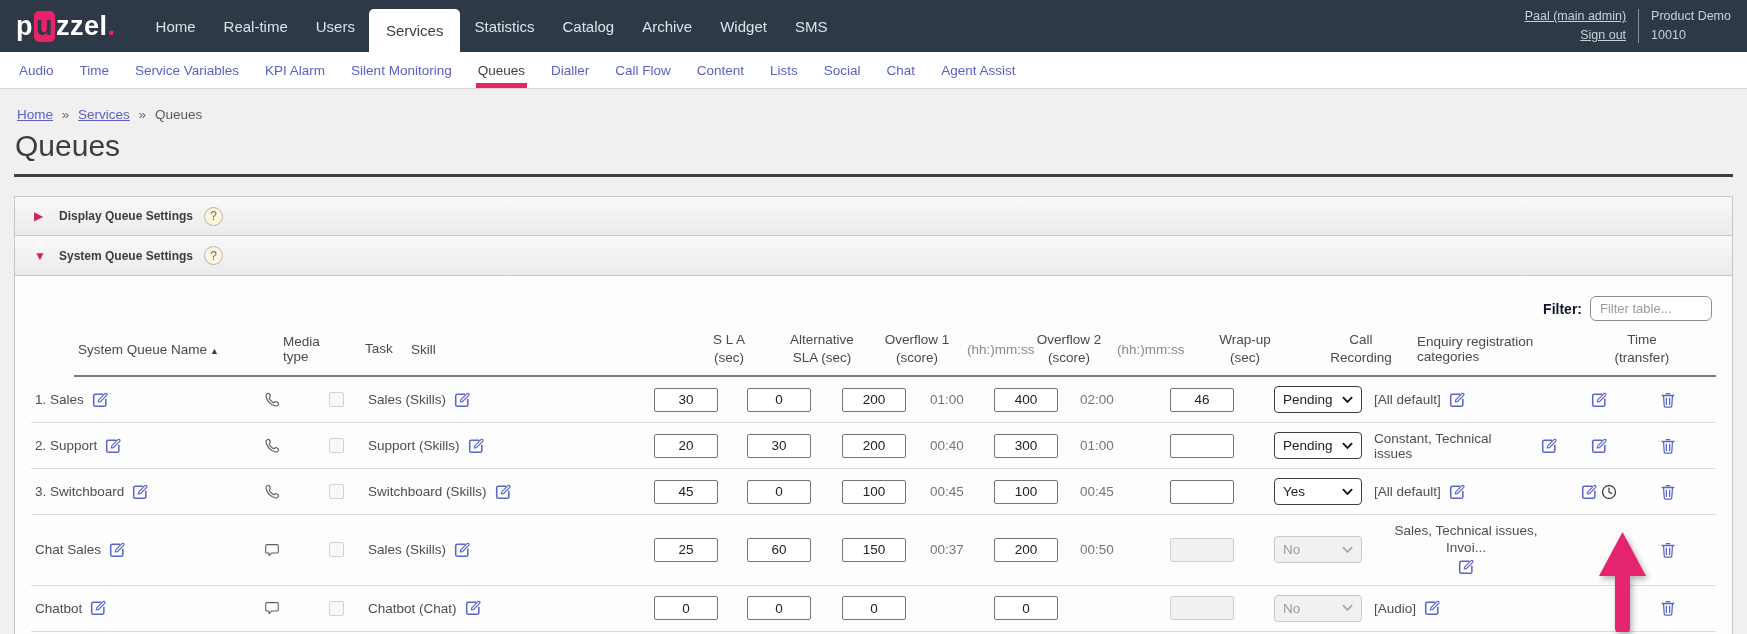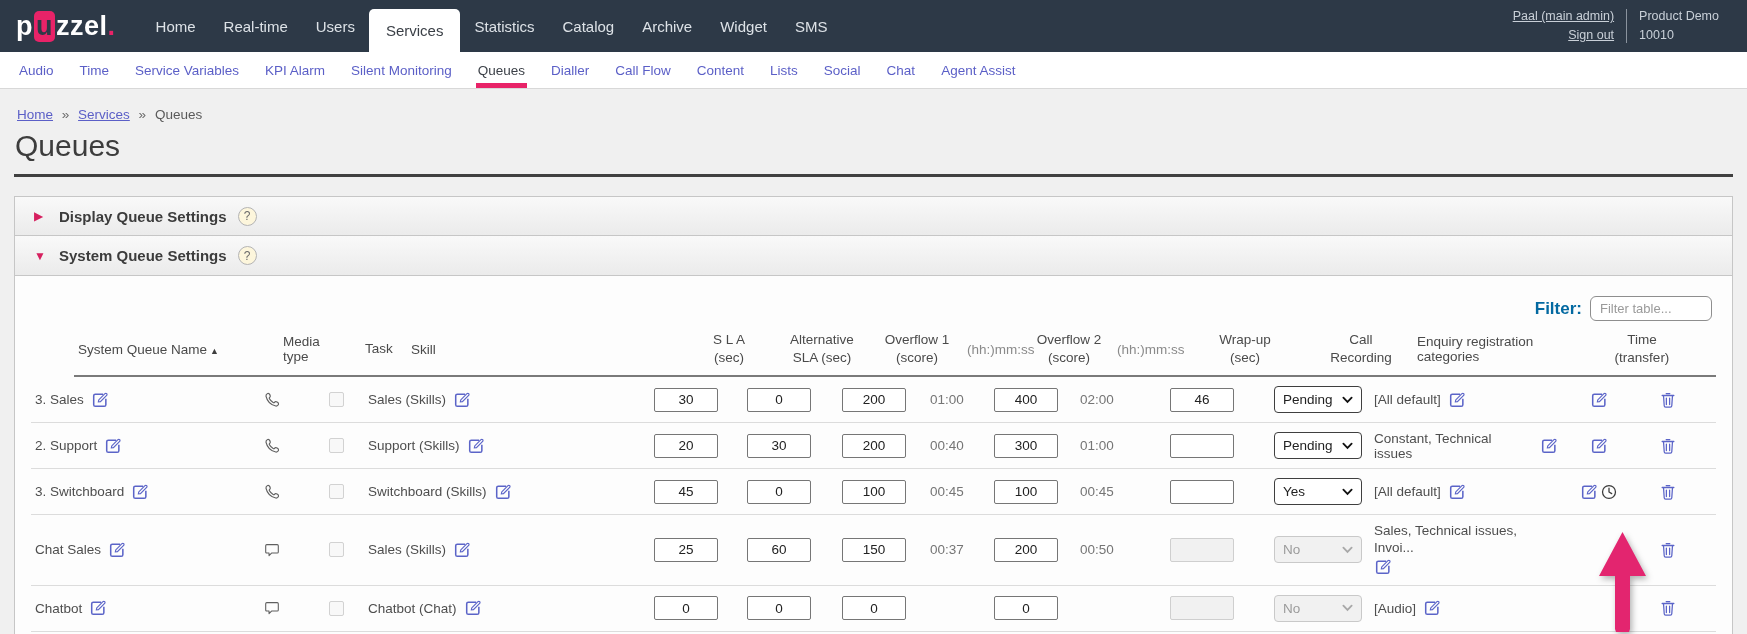--- a/index.html
+++ b/index.html
@@ -9,21 +9,21 @@
     background:#f0f0f0; color:#4e4e4e; overflow:hidden; position:relative;
   }
   
   .topbar { height:52px; background:#2d3947; display:flex; align-items:stretch; }
   .logo { display:flex; align-items:center; padding:0 26px 0 16px; font-size:27px; font-weight:bold; color:#ffffff; letter-spacing:.5px; }
   .logo .u { background:#e82368; color:#2d3947; border-radius:5px; padding:0 2px; margin:0 1px; }
   .logo .dot { color:#e82368; }
   .mainnav { display:flex; align-items:stretch; flex:1; }
   .mainnav .nav-item { display:flex; align-items:center; padding:0 14px; color:#dde2e7; font-size:15px; cursor:pointer; }
   .mainnav .nav-item.active { background:#ffffff; color:#3a3f46; border-radius:5px 5px 0 0; margin-top:9px; padding:0 17px; }
-  .top-right { display:flex; align-items:center; padding-right:28px; font-size:12.5px; color:#c9d0d8; }
+  .top-right { display:flex; align-items:center; padding-right:16px; font-size:12.5px; color:#c9d0d8; }
   .user-links { text-align:right; line-height:1.5; }
   .user-links span { display:block; text-decoration:underline; cursor:pointer; }
   .tr-divider { width:1px; height:34px; background:#8a939e; margin:0 12px; }
   .account { line-height:1.5; }
   .account span { display:block; }
   
   .subnav { height:37px; background:#ffffff; border-bottom:1px solid #d8d8d8; display:flex; align-items:stretch; padding-left:6px; }
   .subnav .sub-item { display:flex; align-items:center; padding:0 13px; font-size:13.5px; color:#5b5fc7; cursor:pointer; position:relative; }
   .subnav .sub-item.active { color:#3c4148; }
   .subnav .sub-item.active::after { content:""; position:absolute; left:11px; right:11px; bottom:0; height:5px; background:#e82368; }
@@ -31,26 +31,26 @@
   .breadcrumb { padding:18px 0 0 17px; font-size:13.5px; color:#5a5a5a; }
   .breadcrumb .bc-link { color:#5b5fc7; text-decoration:underline; cursor:pointer; }
   .breadcrumb .sep { margin:0 5px; color:#6a6a6a; }
   .page-title { font-size:30px; font-weight:400; color:#3d3d3d; margin:7px 0 11px 15px; }
   .title-rule { height:0; border-bottom:3px solid #404040; margin:0 14px; }
   
   .acc-wrap { margin:19px 14px 0 14px; }
   .acc-bar { height:40px; background:linear-gradient(#f9f9f9,#ebebeb); border:1px solid #c6c6c6; display:flex; align-items:center; padding-left:19px; gap:11px; cursor:pointer; }
   .acc-bar + .acc-bar { border-top:none; }
   .acc-bar .tri { color:#d6205f; font-size:12px; width:14px; }
-  .acc-bar .acc-title { font-size:15px; font-weight:700; color:#3c3c3c; }
+  .acc-bar .acc-title { font-size:12px; font-weight:700; color:#3c3c3c; }
   .help-badge { width:19px; height:19px; border-radius:50%; background:#fdf6dc; border:1px solid #b4b4b4; color:#6a6a6a; font-size:12px; display:inline-flex; align-items:center; justify-content:center; cursor:pointer; }
   .panel { border:1px solid #c6c6c6; border-top:none; background:#fdfdfd; padding:12px 16px 20px 16px; min-height:400px; }
   
   .filter-row { display:flex; justify-content:flex-end; align-items:center; gap:8px; padding:8px 4px 2px 0; }
-  .filter-label { font-size:17px; font-weight:700; color:#0369a1; }
+  .filter-label { font-size:14px; font-weight:700; color:#0f172a; }
   .filter-input { width:122px; height:25px; border:1px solid #8e8e8e; border-radius:6px; padding:0 9px; font-size:13px; font-family:inherit; color:#be185d; background:#fff; }
   .filter-input::placeholder { color:#9a9a9a; }
   
   .grid { display:grid; grid-template-columns:205px 72px 56px 278px 88px 98px 92px 62px 88px 68px 128px 104px 192px 74px 64px; align-items:center; }
   .thead { min-height:54px; border-bottom:2px solid #7a7a7a; font-size:13.5px; color:#4a4a4a; padding:6px 0;margin-left:43px; }
   .hcell { padding:0 4px; }
   .h-center { text-align:center; line-height:1.35; }
   .h-muted { color:#8a8a8a; text-align:center; }
   .sort-arrow { font-size:9px; margin-left:3px; color:#3e3e3e; }
   .trow { min-height:46px; border-bottom:1px solid #dcdcdc; font-size:13.5px; color:#4e4e4e; }
@@ -61,21 +61,21 @@
   .numin { width:64px; height:24px; border:1px solid #767676; border-radius:2px; text-align:center; font-size:13.5px; font-family:inherit; color:#222; background:#fff; }
   .numin:disabled { background:#f1f1f1; border-color:#cfcfcf; }
   .checkbox { width:15px; height:15px; border:1px solid #d2d2d2; border-radius:2px; background:#f8f8f8; display:inline-block; }
   .select { width:88px; height:27px; border:1px solid #3f3f3f; border-radius:4px; background:#fff; display:flex; align-items:center; justify-content:space-between; padding:0 8px; font-size:13.5px; color:#222; cursor:pointer; }
   .select .chev { color:#111; display:flex; }
   .select.disabled { border-color:#c9c9c9; background:#f1f1f1; color:#9b9b9b; cursor:default; }
   .select.disabled .chev { color:#a8a8a8; }
   .icn { display:inline-flex; color:#5b64c8; cursor:pointer; }
   .icn.grey { color:#5f5f5f; cursor:default; }
   .icn.dark { color:#3a3a3a; }
-  .enq-2line { display:block; line-height:1.25; padding-top:4px; }
+  .enq-2line { display:block; line-height:1.25; padding-top:4px;text-align:center; }
   .enq-2line .icn { margin-top:1px; }
   
   .pink-arrow { position:absolute; left:1599px; top:532px; width:47px; height:100px; z-index:10; filter:drop-shadow(2px 3px 3px rgba(0,0,0,.3)); pointer-events:none; }
   svg.i { width:18px; height:18px; }
   svg.i-sm { width:11px; height:8px; }
   .sprite { position:absolute; width:0; height:0; overflow:hidden; }
 </style>
 </head>
 <body>
 
@@ -216,21 +216,21 @@
         </div>
       <div class="hcell h-center">
           <div>Time</div>
           <div>(transfer)</div>
         </div>
       <div class="hcell"></div>
     </div>
 
     <div class="grid trow">
       <div class="cell">
-          <span>3. Sales</span>
+          <span>1. Sales</span>
           <span class="icn">
             <svg class="i">
               <use href="#i-edit"></use>
             </svg>
           </span>
         </div>
       <div class="cell c-center">
           <span class="icn grey">
             <svg class="i">
               <use href="#i-phone"></use>

